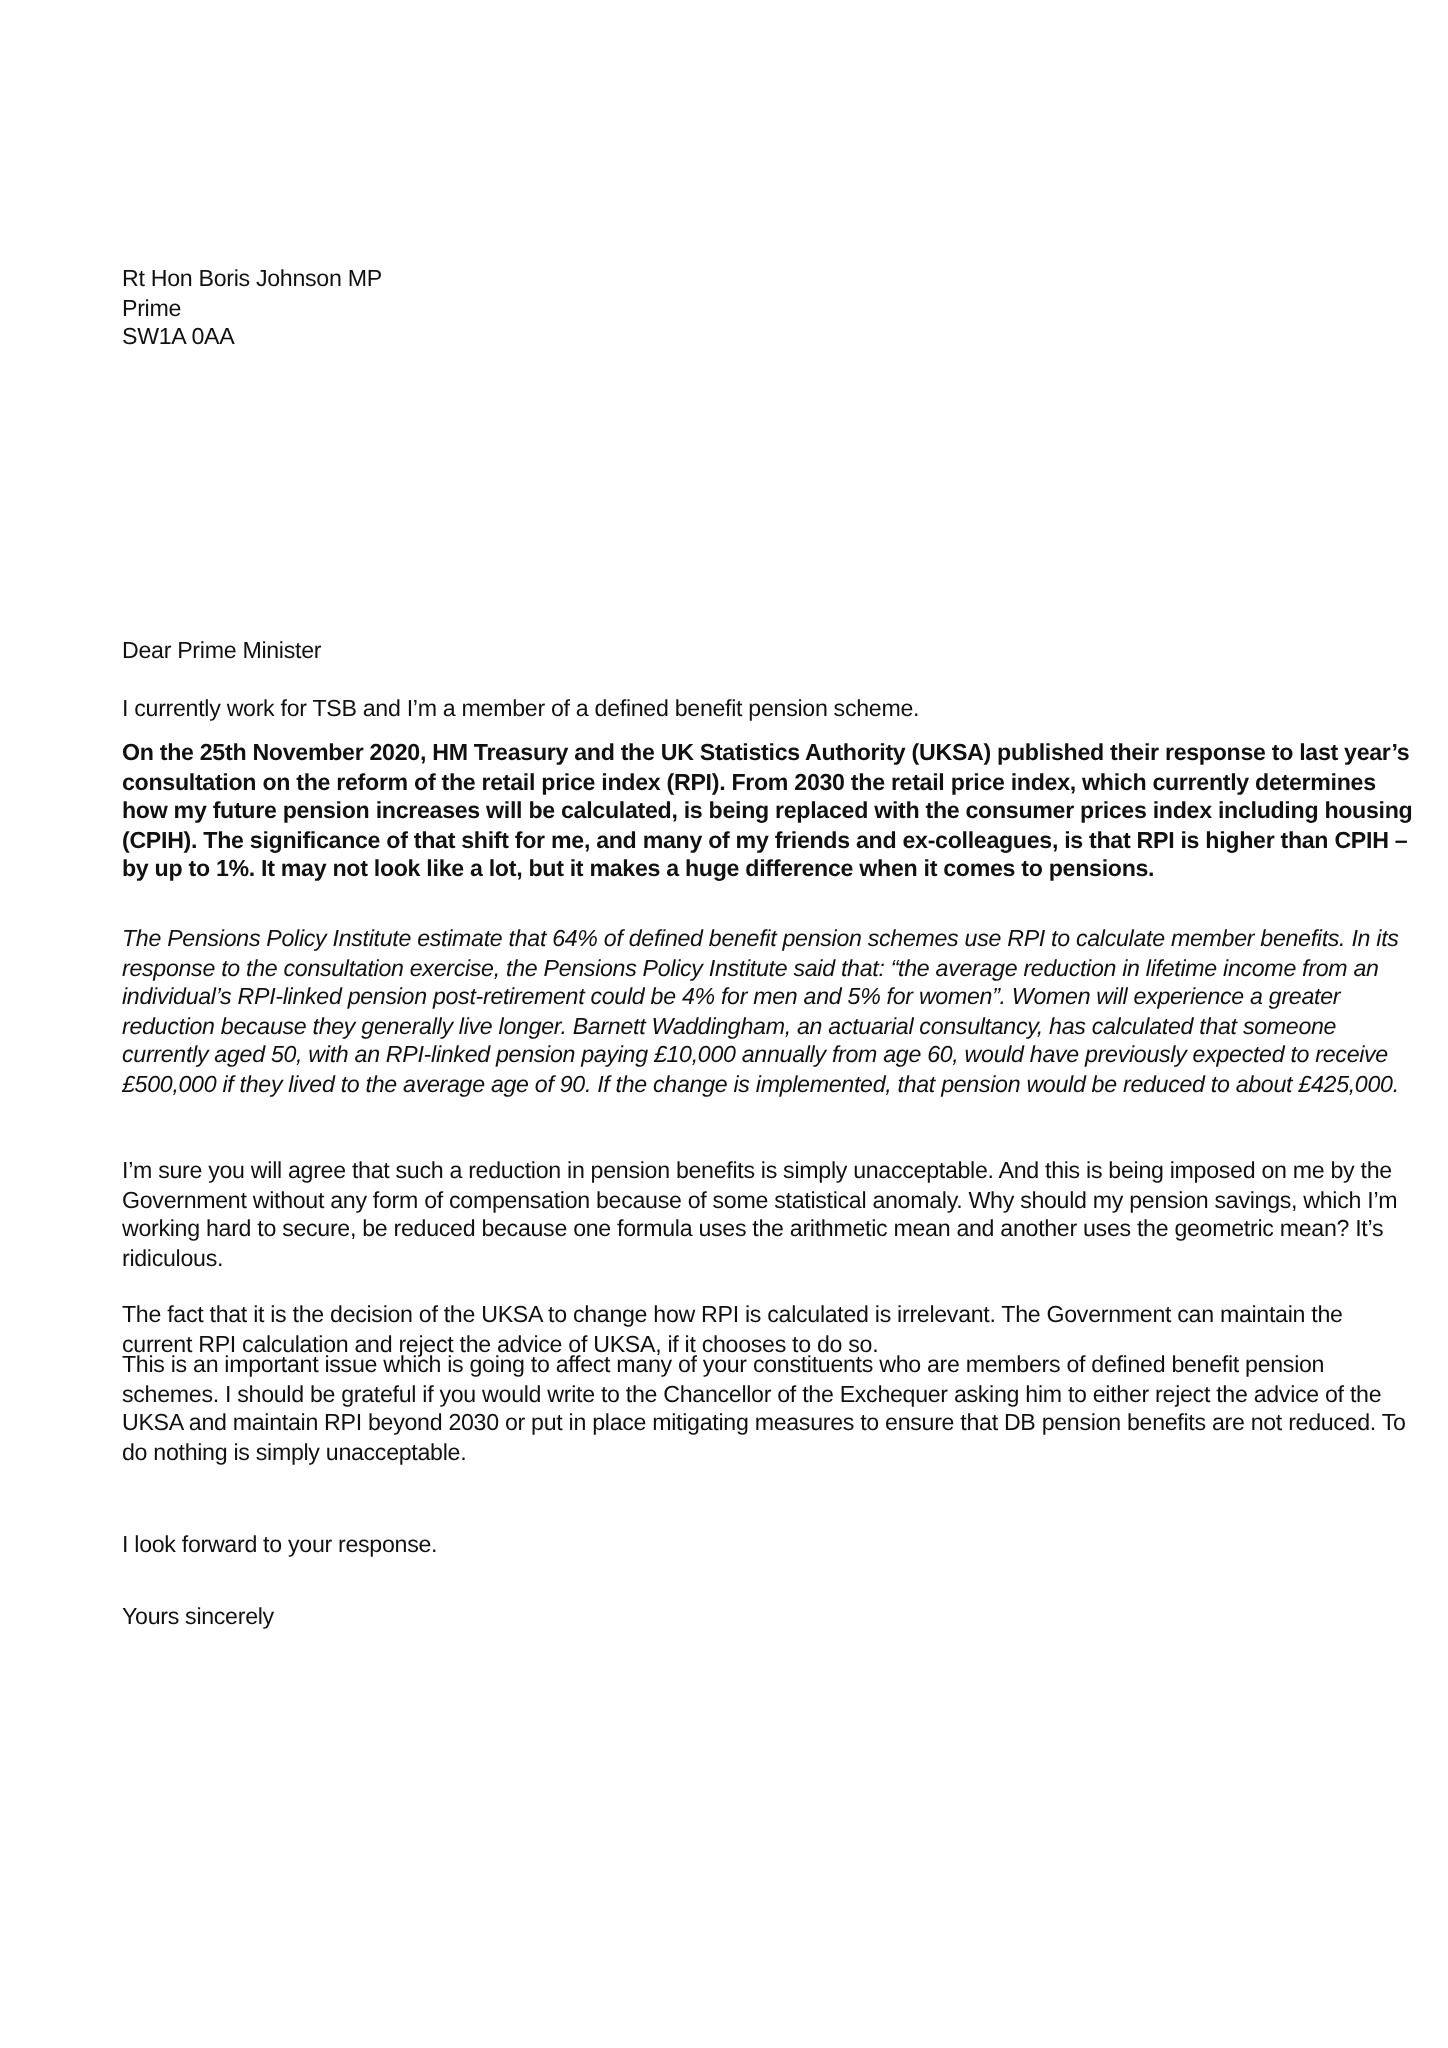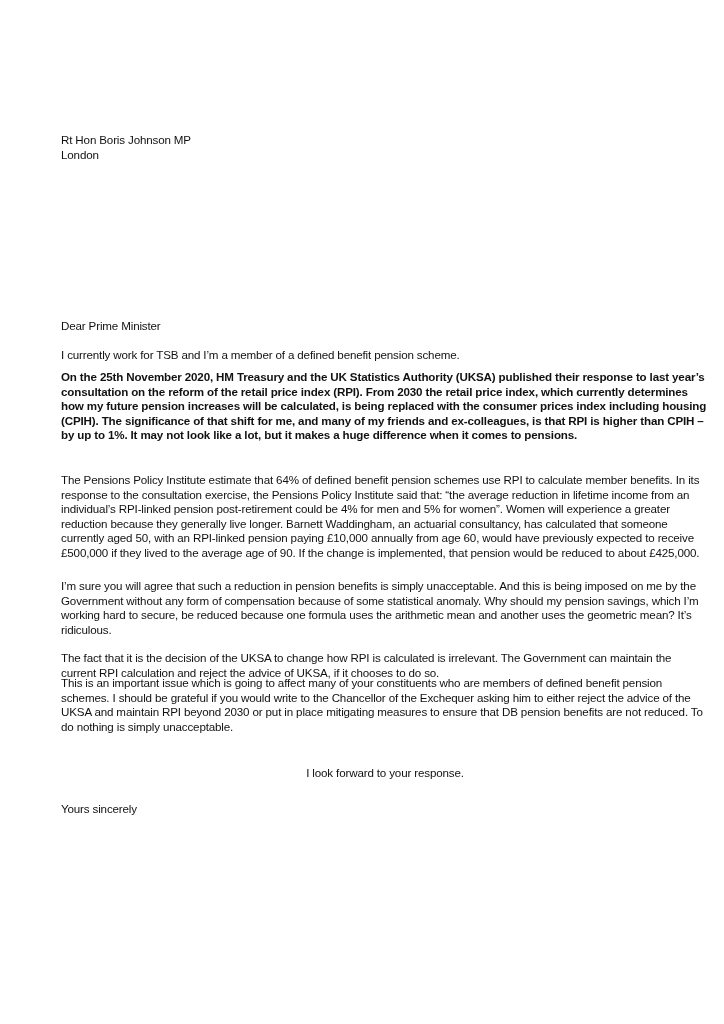--- a/index.html
+++ b/index.html
@@ -11,35 +11,36 @@
     font-size: 11.6px; line-height: 14.5px; letter-spacing: -0.15px; border-radius: 13px;
   }
   .block { position: absolute; left: 61px; width: 650px; margin: 0; }
   .address { top: 133px; }
   .address div { white-space: nowrap; }
   p { margin: 0; }
   .date { top: 290px; }
   .salutation { top: 319px; }
   .p1 { top: 348px; }
   .p2 { top: 370px; font-weight: bold; }
-  .p3 { top: 473px; }
+  .p3 { top: 463px; font-style: italic; }
   .p4 { top: 579px; }
   .p5 { top: 651px; }
   .p6 { top: 676px; }
-  .p7 { top: 766px; text-align: center; }
+  .p7 { top: 766px; }
   .closing { top: 802px; }
   .para { width: 648px; }
 </style>
 </head>
 <body>
 
 <div class="page">
   <div class="block address">
     <div>Rt Hon Boris Johnson MP</div>
-    <div>London</div>
+    <div>Prime</div>
+    <div>SW1A 0AA</div>
   </div>
 
   <p class="block para p1">I currently work for TSB and I’m a member of a defined benefit pension scheme.</p>
 
   <p class="block salutation">Dear Prime Minister</p>
   <p class="block para p2">On the 25th November 2020, HM Treasury and the UK Statistics Authority (UKSA) published their response to last year’s consultation on the reform of the retail price index (RPI). From 2030 the retail price index, which currently determines how my future pension increases will be calculated, is being replaced with the consumer prices index including housing (CPIH). The significance of that shift for me, and many of my friends and ex-colleagues, is that RPI is higher than CPIH – by up to 1%. It may not look like a lot, but it makes a huge difference when it comes to pensions.</p>
   <p class="block para p3">The Pensions Policy Institute estimate that 64% of defined benefit pension schemes use RPI to calculate member benefits. In its response to the consultation exercise, the Pensions Policy Institute said that: “the average reduction in lifetime income from an individual’s RPI-linked pension post-retirement could be 4% for men and 5% for women”. Women will experience a greater reduction because they generally live longer. Barnett Waddingham, an actuarial consultancy, has calculated that someone currently aged 50, with an RPI-linked pension paying £10,000 annually from age 60, would have previously expected to receive £500,000 if they lived to the average age of 90. If the change is implemented, that pension would be reduced to about £425,000.</p>
   <p class="block para p4">I’m sure you will agree that such a reduction in pension benefits is simply unacceptable. And this is being imposed on me by the Government without any form of compensation because of some statistical anomaly. Why should my pension savings, which I’m working hard to secure, be reduced because one formula uses the arithmetic mean and another uses the geometric mean? It’s ridiculous.</p>
   <p class="block para p5">The fact that it is the decision of the UKSA to change how RPI is calculated is irrelevant. The Government can maintain the current RPI calculation and reject the advice of UKSA, if it chooses to do so.</p>
   <p class="block para p6">This is an important issue which is going to affect many of your constituents who are members of defined benefit pension schemes. I should be grateful if you would write to the Chancellor of the Exchequer asking him to either reject the advice of the UKSA and maintain RPI beyond 2030 or put in place mitigating measures to ensure that DB pension benefits are not reduced. To do nothing is simply unacceptable.</p>

